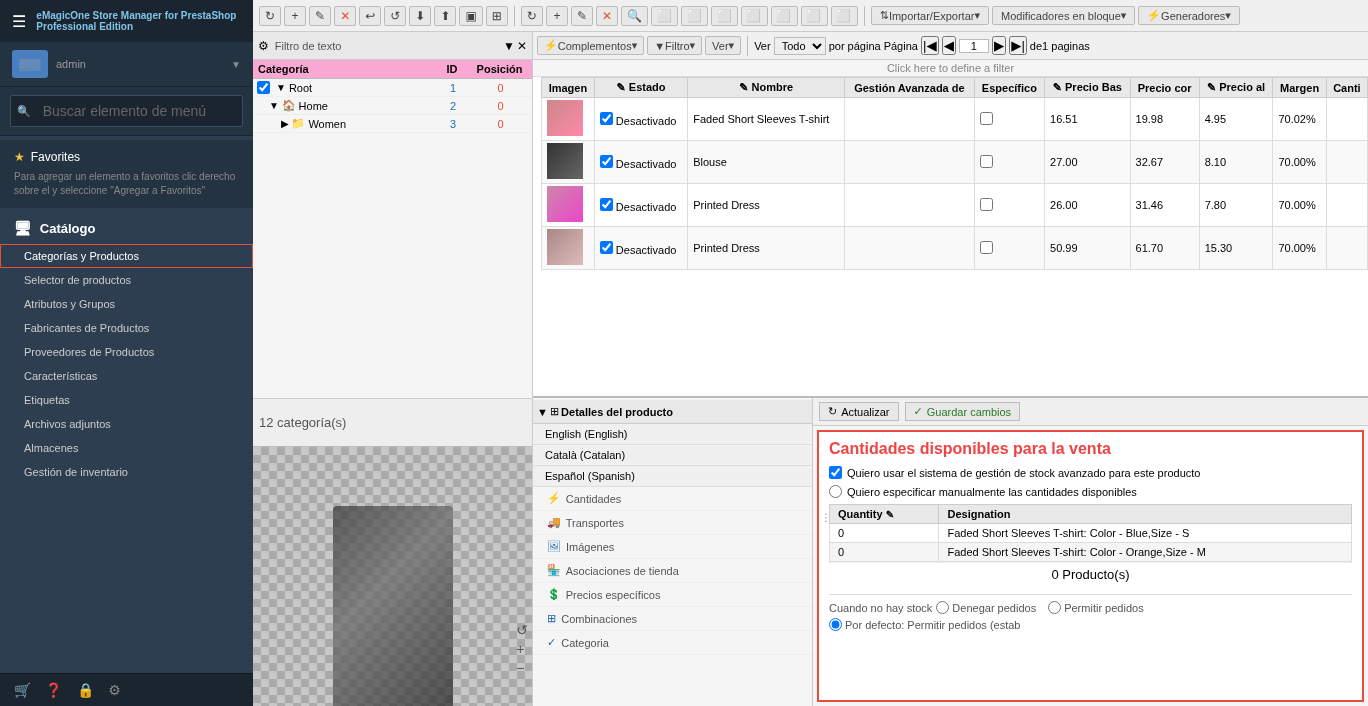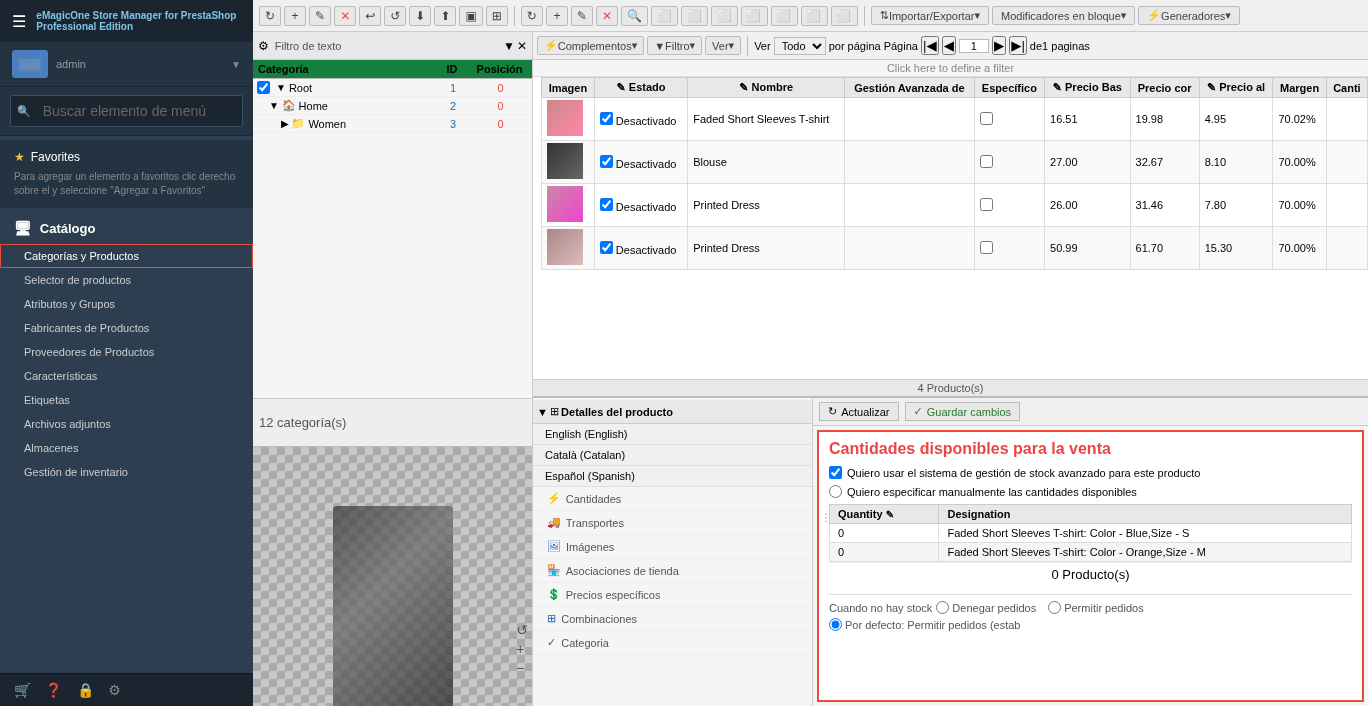--- a/index.html
+++ b/index.html
@@ -34,21 +34,21 @@
     
     #content-area { flex: 1; display: flex; }
     #left-panel { width: 280px; background: #f5f5f5; border-right: 1px solid #ccc; display: flex; flex-direction: column; flex-shrink: 0; }
     #right-panel { flex: 1; display: flex; flex-direction: column; }
 
     
     .panel-toolbar { background: #e8e8e8; border-bottom: 1px solid #ccc; padding: 3px 5px; display: flex; align-items: center; gap: 2px; min-height: 28px; }
     .panel-toolbar .filter-label { font-size: 11px; color: #555; padding: 2px 4px; display: flex; align-items: center; gap: 4px; }
 
     
-    .tree-header { display: flex; padding: 3px 5px; background: #15803d; border-bottom: 1px solid #bbb; font-size: 11px; font-weight: bold; }
+    .tree-header { display: flex; padding: 3px 5px; background: #f9a8d4; border-bottom: 1px solid #bbb; font-size: 11px; font-weight: bold; }
     .tree-header .col-cat { flex: 1; }
     .tree-header .col-id { width: 40px; text-align: center; }
     .tree-header .col-pos { width: 55px; text-align: center; }
     .tree-body { flex: 1; overflow: auto; }
     .tree-row { display: flex; align-items: center; padding: 2px 4px; font-size: 11px; cursor: pointer; border-bottom: 1px solid #eee; }
     .tree-row .row-name { flex: 1; display: flex; align-items: center; gap: 3px; }
     .tree-row .row-id { width: 40px; text-align: center; color: #1a6eb5; }
     .tree-row .row-pos { width: 55px; text-align: center; color: #e74c3c; }
     .tree-row input[type=checkbox] { margin-right: 3px; }
     .tree-row .indent1 { margin-left: 10px; }
@@ -392,21 +392,20 @@
                 <td><input type="checkbox" style=""></td>
                 <td><span>50.99</span></td>
                 <td><span>61.70</span></td>
                 <td><span>15.30</span></td>
                 <td><span>70.00%</span></td>
                 <td></td>
               </tr>
             </tbody>
           </table>
         </div>
-        <div class="prod-count">4 Producto(s)</div>
       </div>
 
       <div id="bottom-section">
 
         <div id="bottom-left">
           <div class="bottom-left-toolbar">
             <span style="font-size:11px;">▼</span>
             <span style="font-size:11px;">⊞</span>
             <span style="font-size:11px;font-weight:bold;">Detalles del producto</span>
           </div>

